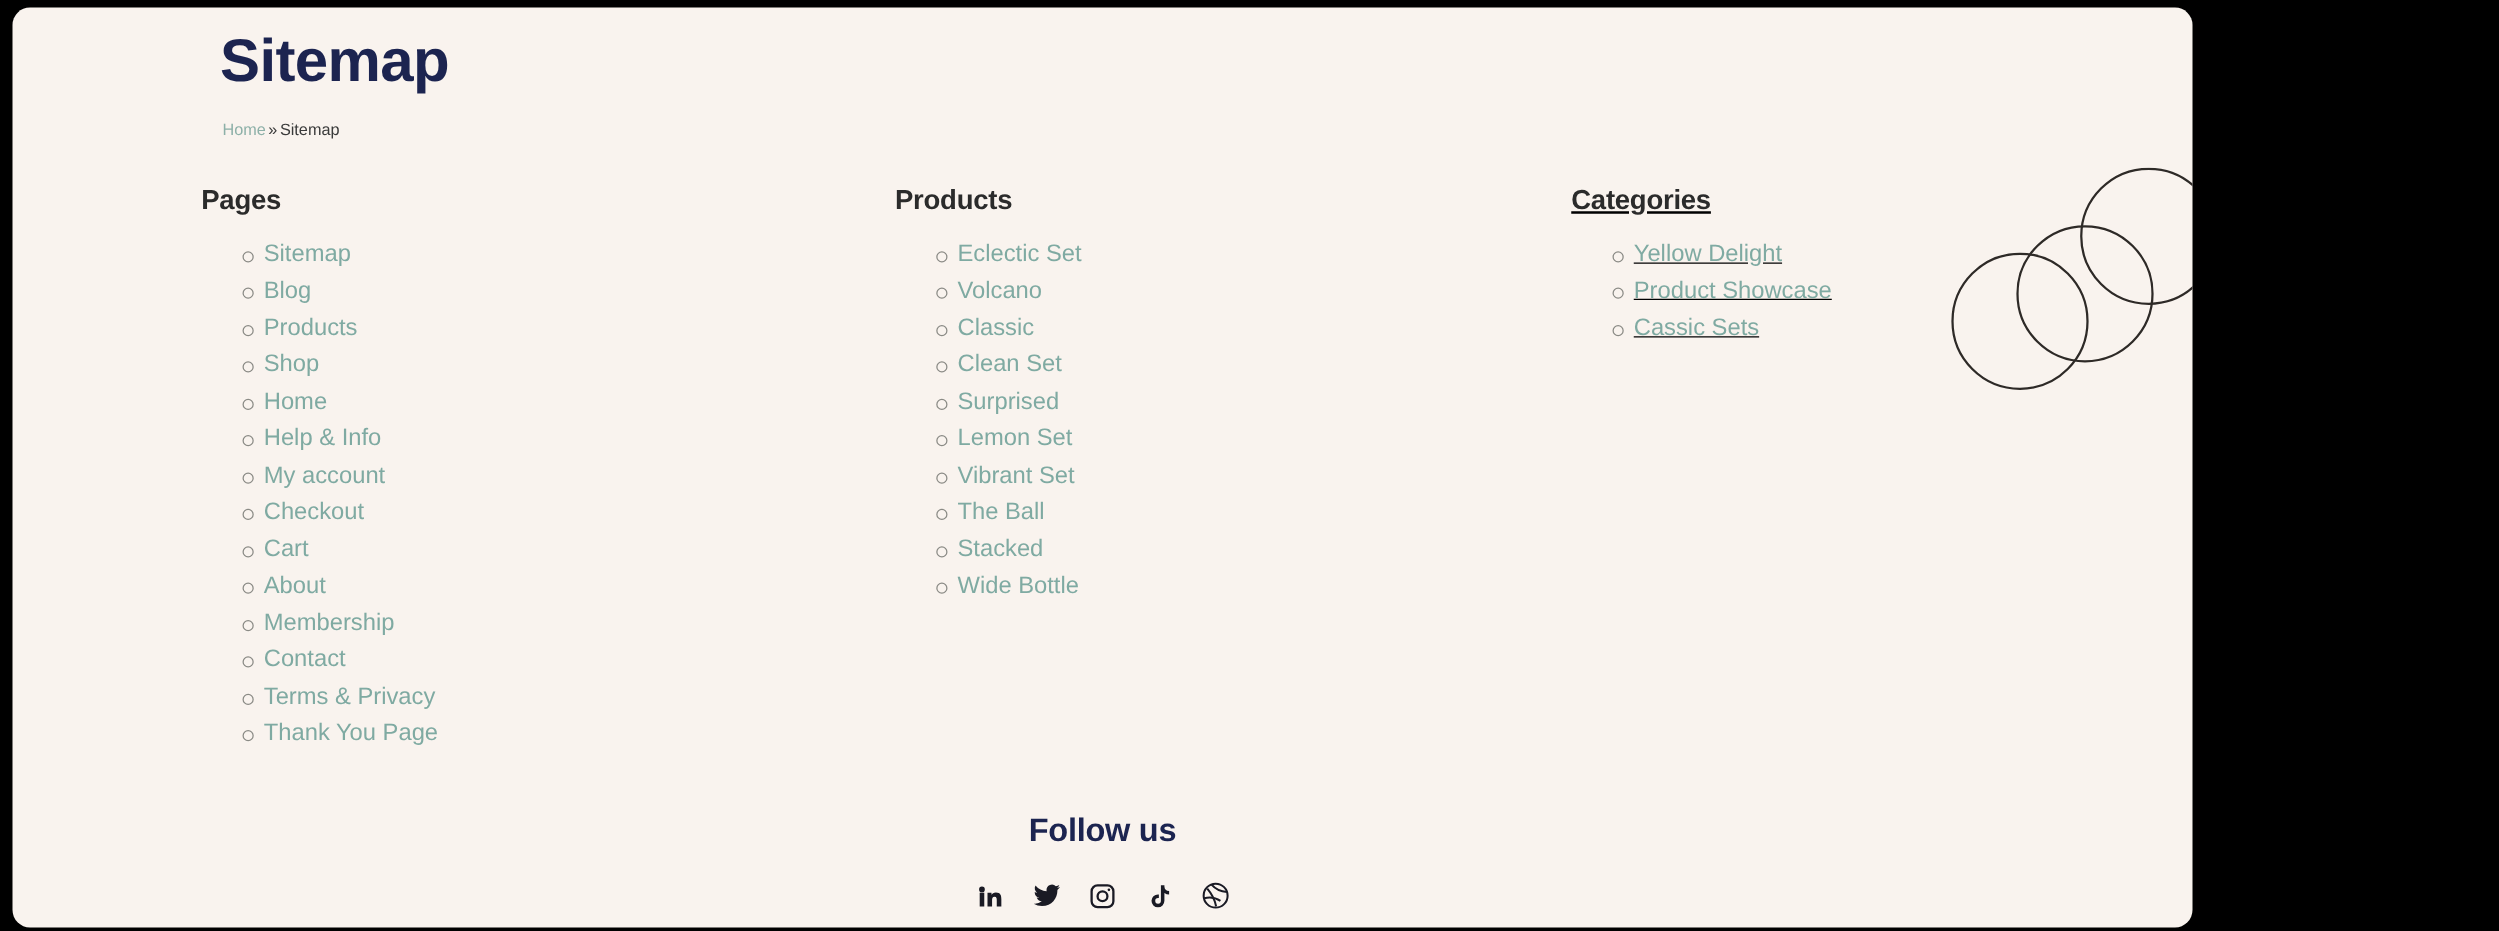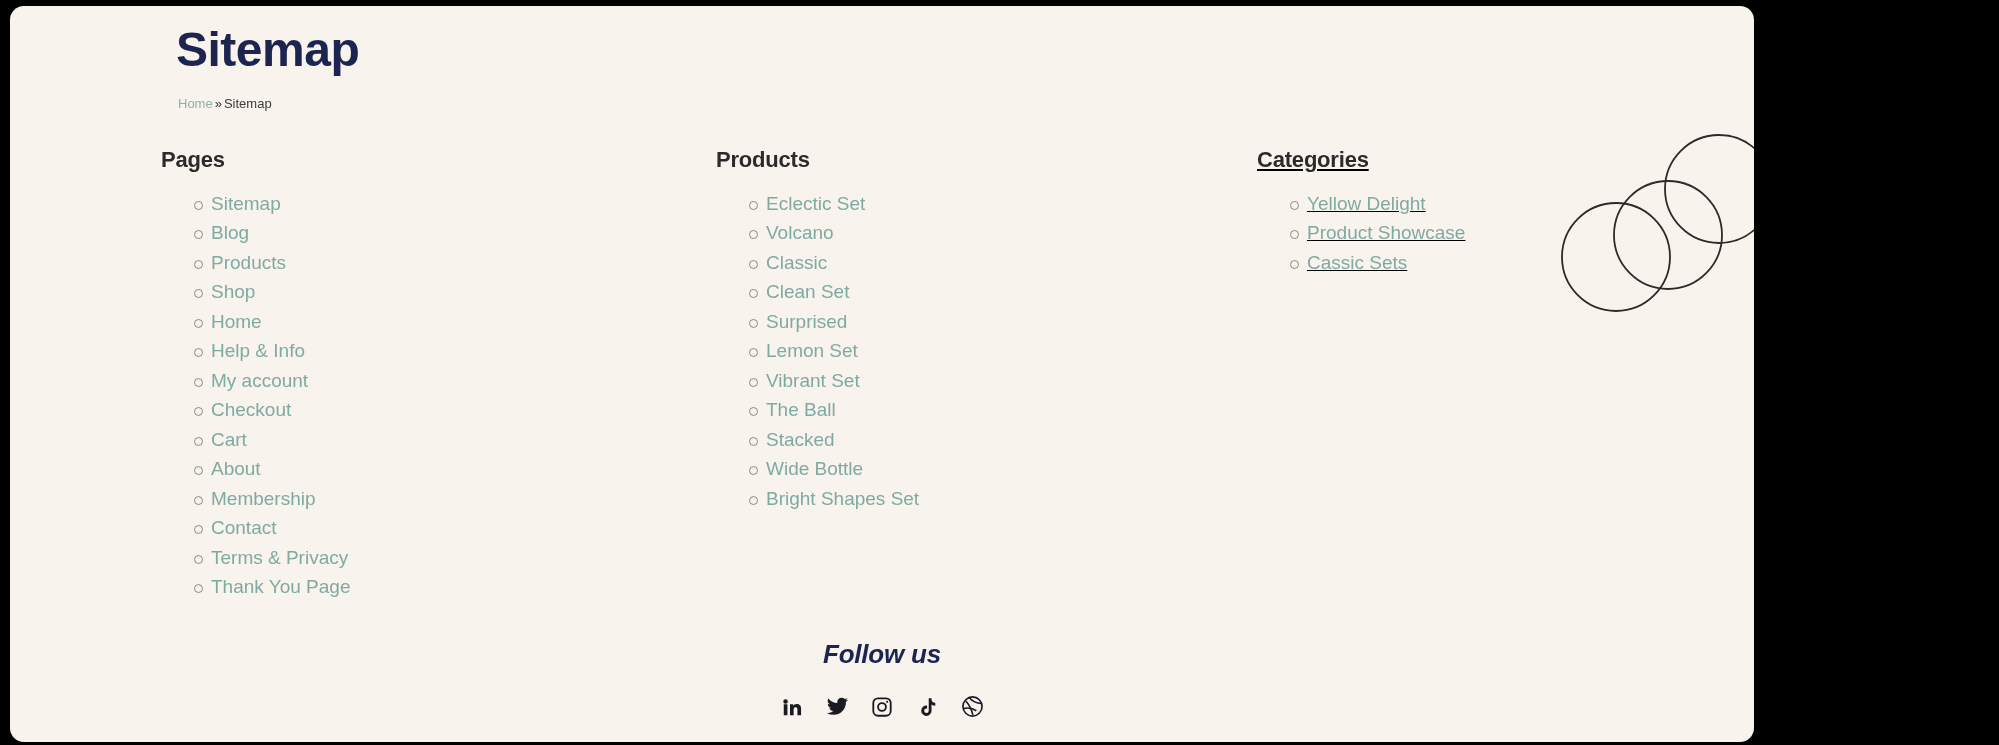--- a/index.html
+++ b/index.html
@@ -121,27 +121,26 @@
 
   
   .follow-wrap {
     position: absolute;
     left: 0;
     top: 632px;
     width: 100%;
     text-align: center;
   }
   .follow-title {
-    margin: 0;
+    margin: 10px;
     font-size: 26px;
     font-weight: 700;
     color: #1c2450;
     letter-spacing: -0.2px;
     line-height: 1.3;
-    font-style: italic;
   }
   .social-row {
     margin-top: 22px;
     display: flex;
     justify-content: center;
     align-items: center;
     gap: 19px;
   }
   .social-link {
     display: inline-flex;
@@ -193,21 +192,20 @@
         <li><a>Eclectic Set</a></li>
         <li><a>Volcano</a></li>
         <li><a>Classic</a></li>
         <li><a>Clean Set</a></li>
         <li><a>Surprised</a></li>
         <li><a>Lemon Set</a></li>
         <li><a>Vibrant Set</a></li>
         <li><a>The Ball</a></li>
         <li><a>Stacked</a></li>
         <li><a>Wide Bottle</a></li>
-        <li><a>Bright Shapes Set</a></li>
       </ul>
     </div>
 
     <div class="col col-categories">
       <h2 class="col-heading">Categories</h2>
       <ul class="link-list">
         <li><a>Yellow Delight</a></li>
         <li><a>Product Showcase</a></li>
         <li><a>Cassic Sets</a></li>
       </ul>

